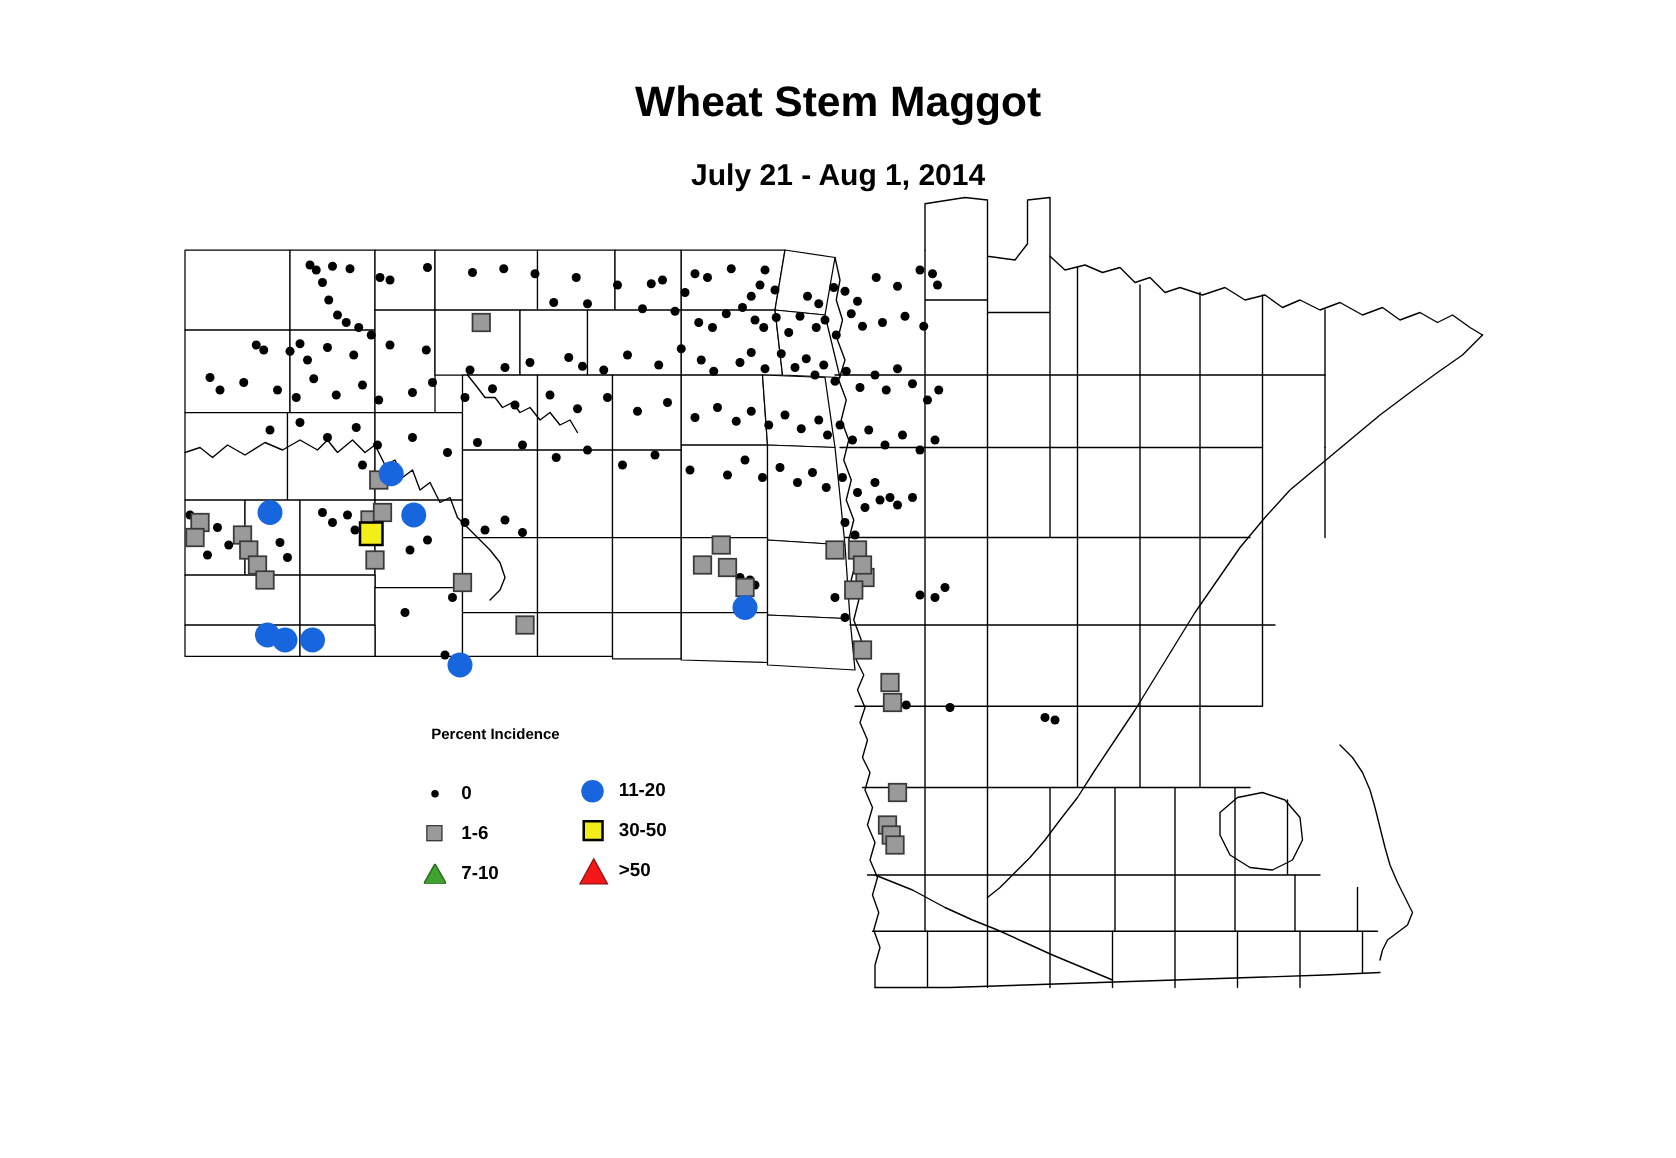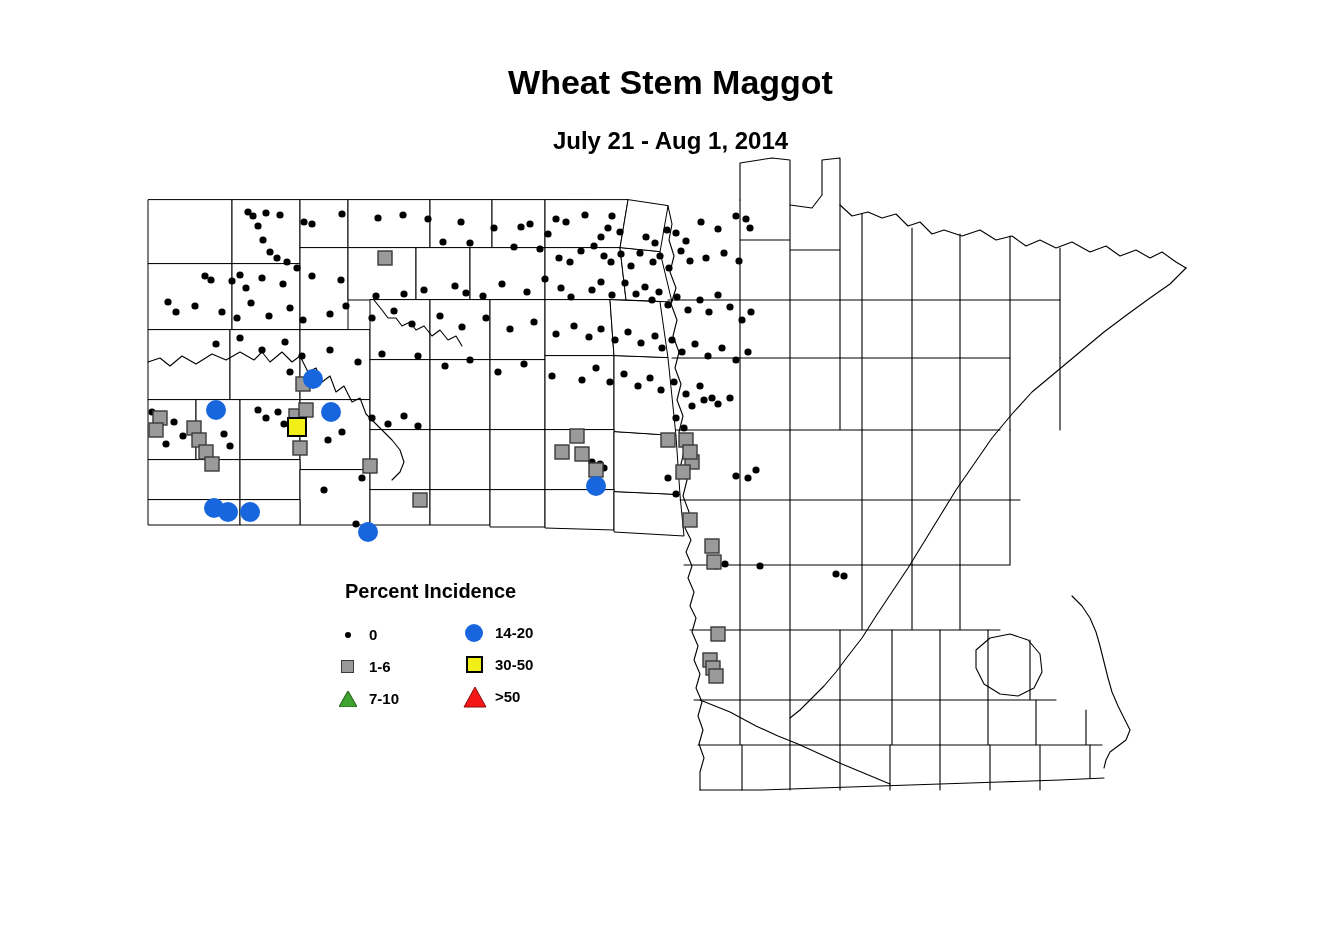--- a/index.html
+++ b/index.html
@@ -69,21 +69,21 @@
     position: absolute;
     left: 335px;
     top: 580px;
     width: 230px;
     height: 130px;
   }
   #legend-title {
     position: absolute;
     left: 10px;
     top: 0px;
-    font-size: 20px;
+    font-size: 12px;
     font-weight: bold;
     white-space: nowrap;
   }
   .legend-item {
     position: absolute;
     height: 22px;
   }
   .legend-sym {
     position: absolute;
     left: 0;
@@ -540,21 +540,21 @@
             <polygon points="9,0 18,16 0,16" fill="#3fa32f" stroke="#2a6b1f" stroke-width="1.2"></polygon>
           </svg>
       </span>
       <span class="legend-lbl">7-10</span>
     </div>
 
     <div class="legend-item" style="left:128px; top:42px;">
       <span class="legend-sym">
           <span class="sym-circle"></span>
         </span>
-      <span class="legend-lbl">14-20</span>
+      <span class="legend-lbl">11-20</span>
     </div>
 
     <div class="legend-item" style="left:128px; top:74px;">
       <span class="legend-sym">
           <span class="sym-ysquare"></span>
         </span>
       <span class="legend-lbl">30-50</span>
     </div>
 
     <div class="legend-item" style="left:128px; top:106px;">

